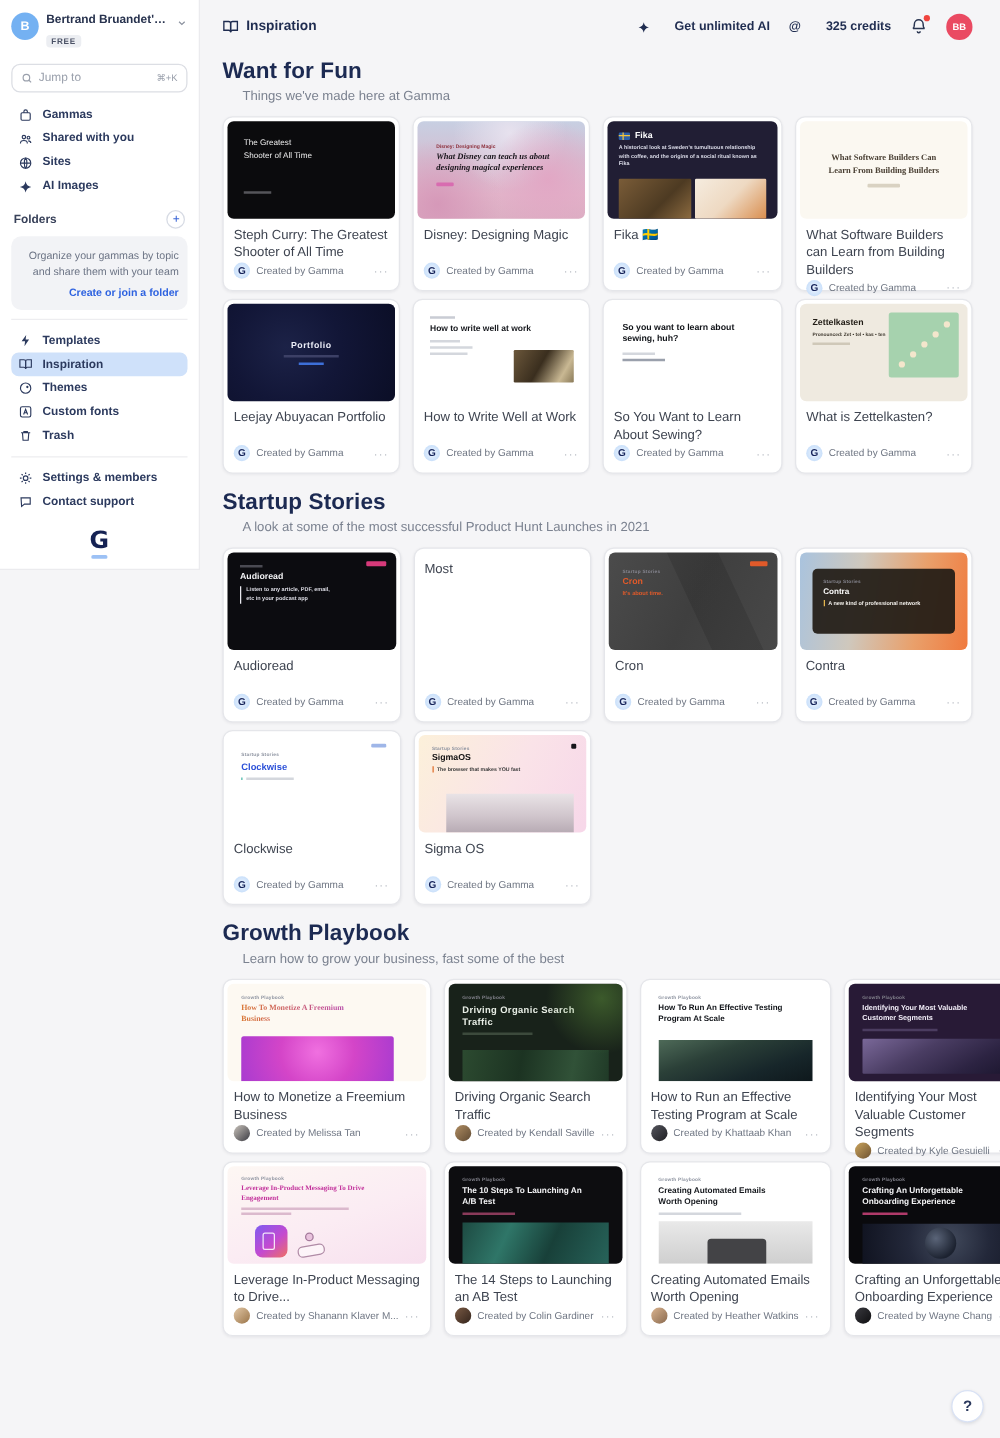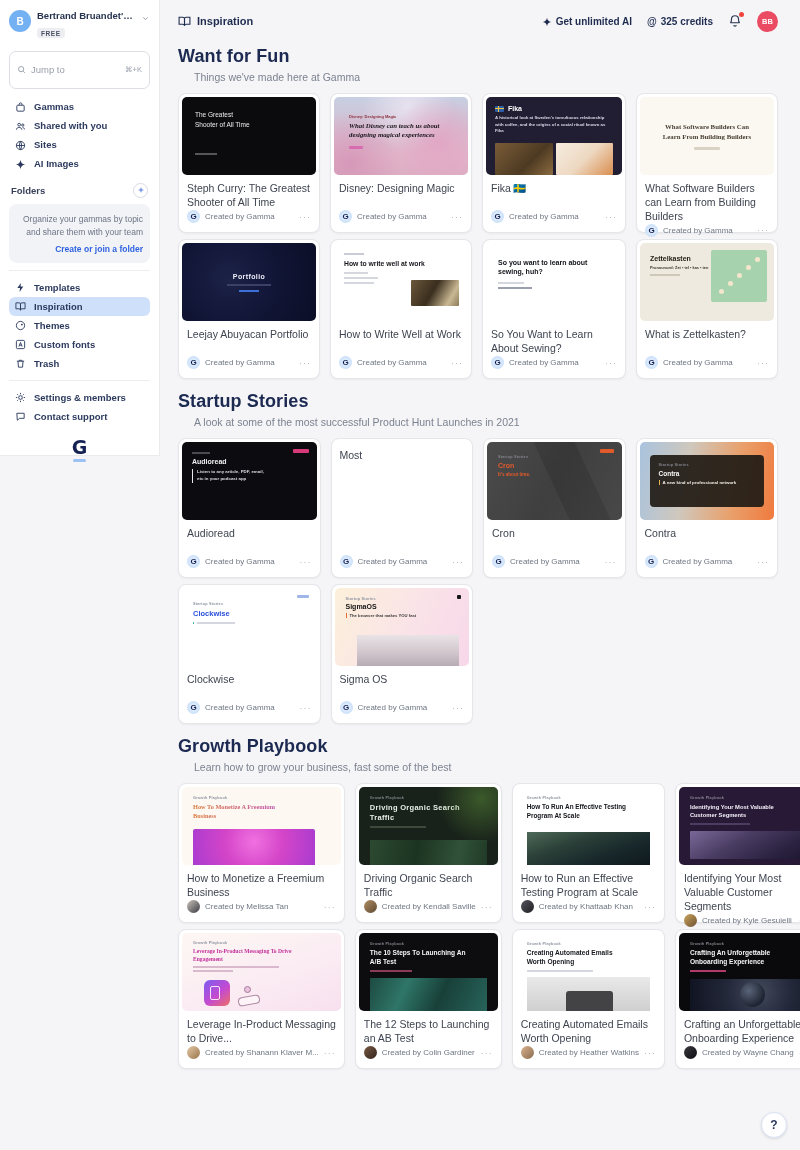--- a/index.html
+++ b/index.html
@@ -8,21 +8,21 @@
   svg{display:block}
 
   
   .sidebar{position:absolute;left:0;top:0;width:160px;height:456px;background:#fff;border-right:1px solid #ebebee;border-bottom:1px solid #ebebee;padding:10px 9px 0}
   .ws{display:flex;align-items:flex-start;gap:6px;cursor:pointer}
   .ws-avatar{width:22px;height:22px;border-radius:50%;background:#74b1f2;color:#fff;font-size:10px;font-weight:700;display:flex;align-items:center;justify-content:center;flex:none}
   .ws-meta{flex:1;min-width:0}
   .ws-name{font-size:9.5px;font-weight:700;color:#27324e;line-height:1.25;white-space:nowrap;overflow:hidden;text-overflow:ellipsis}
   .free{display:inline-block;font-size:6.5px;font-weight:700;color:#4a5165;background:#eceef2;border-radius:3px;padding:1.5px 4px;letter-spacing:.6px;margin-top:2px}
   .ws-chev{color:#8b919e;margin-top:4px}
-  .search{margin:11px 0 9px;height:38px;border:1px solid #dcdee4;border-radius:7px;display:flex;align-items:center;padding:0 7px;gap:5px;background:#fff;cursor:text}
+  .search{margin:11px 0 9px;height:23px;border:1px solid #dcdee4;border-radius:7px;display:flex;align-items:center;padding:0 7px;gap:5px;background:#fff;cursor:text}
   .search-ph{font-size:9.5px;color:#9aa0ac;flex:1}
   .kbd{font-size:7.5px;color:#9aa0ac}
   .nav{list-style:none}
   .nav-item{display:flex;align-items:center;gap:8px;padding:3.5px 6px;border-radius:6px;font-size:9.5px;font-weight:700;color:#2c3a5e;cursor:pointer;line-height:12px}
   .nav-item .ic{color:#2c3a5e;flex:none;display:flex}
   .nav-item.active{background:#cfe1fa}
   .folders-row{display:flex;justify-content:space-between;align-items:center;margin:9px 2px 6px;font-size:9.5px;font-weight:700;color:#39425a}
   .add-folder{width:15px;height:15px;border:1px solid #d7dbe4;border-radius:50%;display:flex;align-items:center;justify-content:center;color:#3b66d6;font-size:10px;cursor:pointer;background:#fff}
   .folder-box{background:#f2f3f6;border-radius:8px;padding:9px 7px;text-align:right}
   .folder-hint{font-size:8.5px;color:#6c7485;line-height:1.5}
@@ -30,21 +30,21 @@
   .div{border:none;border-top:1px solid #ededf0;margin:7px 0}
   .glogo{text-align:center;margin-top:10px}
   .glogo .g{font-size:19px;font-weight:800;color:#152253;font-family:"DejaVu Sans",sans-serif}
   .glogo .under{width:13px;height:3px;background:#9cc1f5;border-radius:2px;margin:1px auto 0}
 
   
   .main{margin-left:160px;padding:0 22px 0 18px}
   .topbar{height:42px;display:flex;align-items:center;justify-content:space-between}
   .tb-left{display:flex;align-items:center;gap:6px;font-size:11px;font-weight:700;color:#1f2c50}
   .tb-right{display:flex;align-items:center;gap:15px}
-  .tb-link{display:flex;align-items:flex-end;gap:4px;font-size:10px;font-weight:700;color:#1f2c50;cursor:pointer}
+  .tb-link{display:flex;align-items:flex-end;gap:20px;font-size:10px;font-weight:700;color:#1f2c50;cursor:pointer}
   .at{font-weight:700;font-size:10px;color:#1f2c50}
   .bell{position:relative;cursor:pointer;color:#2b3652}
   .bell .dot{position:absolute;top:-2px;right:-2px;width:5px;height:5px;background:#f0443e;border-radius:50%}
   .tb-avatar{width:21px;height:21px;border-radius:50%;background:#ea4a62;color:#fff;font-size:7.5px;font-weight:700;display:flex;align-items:center;justify-content:center;cursor:pointer}
 
   .section-title{font-size:18px;font-weight:700;color:#1c2a52;margin:12px 0 0;letter-spacing:.1px}
   .section-title.first{margin-top:4px}
   .section-sub{font-size:10.5px;color:#7b8290;margin:4px 16px 10px}
   .grid{display:grid;grid-template-columns:repeat(4,1fr);gap:6px 10px}
 
@@ -696,21 +696,21 @@
         </div>
     </div>
 
     <div class="card">
       <div class="thumb th-ab">
         <div class="mini-lbl dk">Growth Playbook</div>
         <div class="tt">The 10 Steps To Launching An A/B Test</div>
         <div class="l1"></div>
         <div class="photo"></div>
       </div>
-      <div class="card-title">The 12 Steps to Launching an AB Test</div>
+      <div class="card-title">The 14 Steps to Launching an AB Test</div>
       <div class="card-foot">
           <span class="av av6"></span>
           <span class="byline">Created by Colin Gardiner</span>
           <span class="dots">···</span>
         </div>
     </div>
 
     <div class="card">
       <div class="thumb th-email">
         <div class="mini-lbl">Growth Playbook</div>

